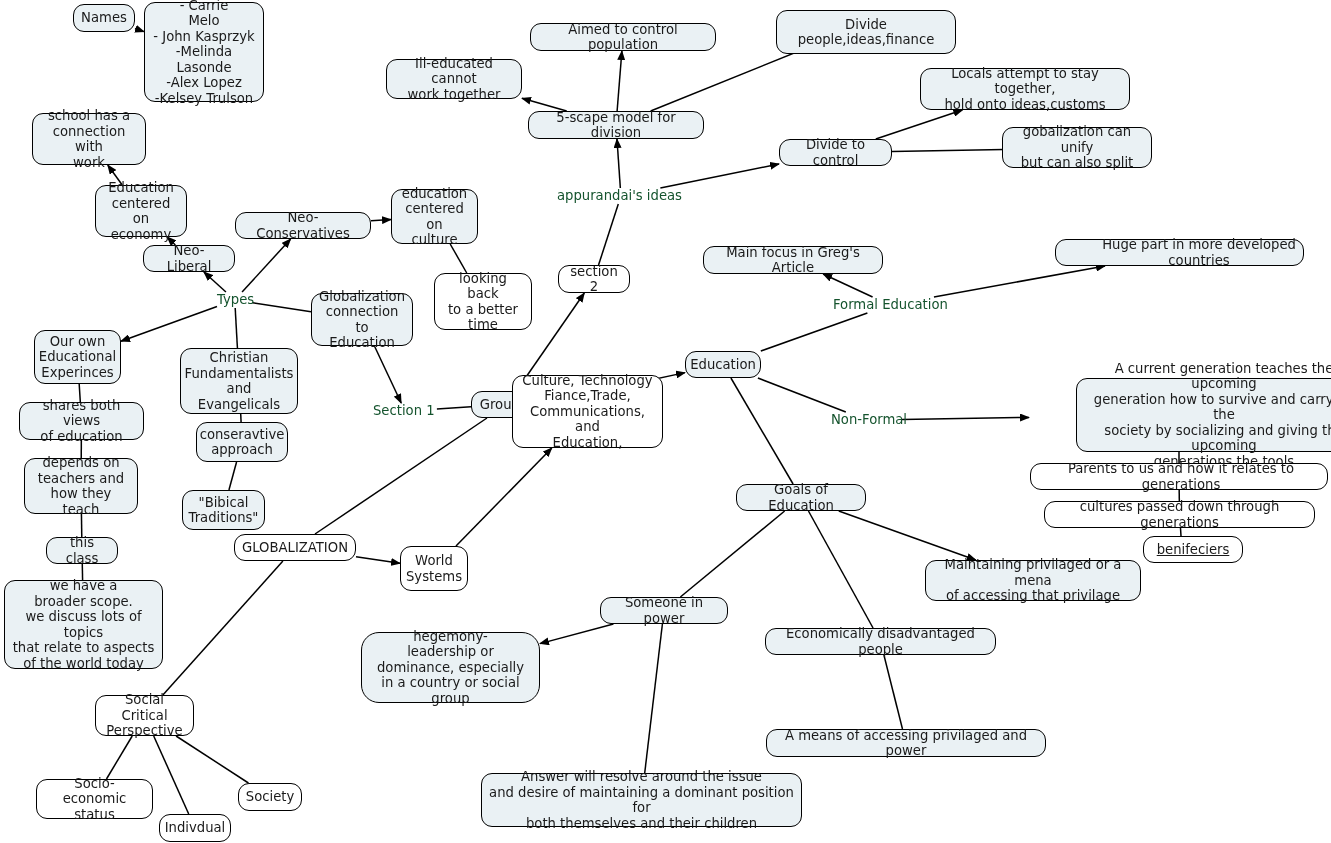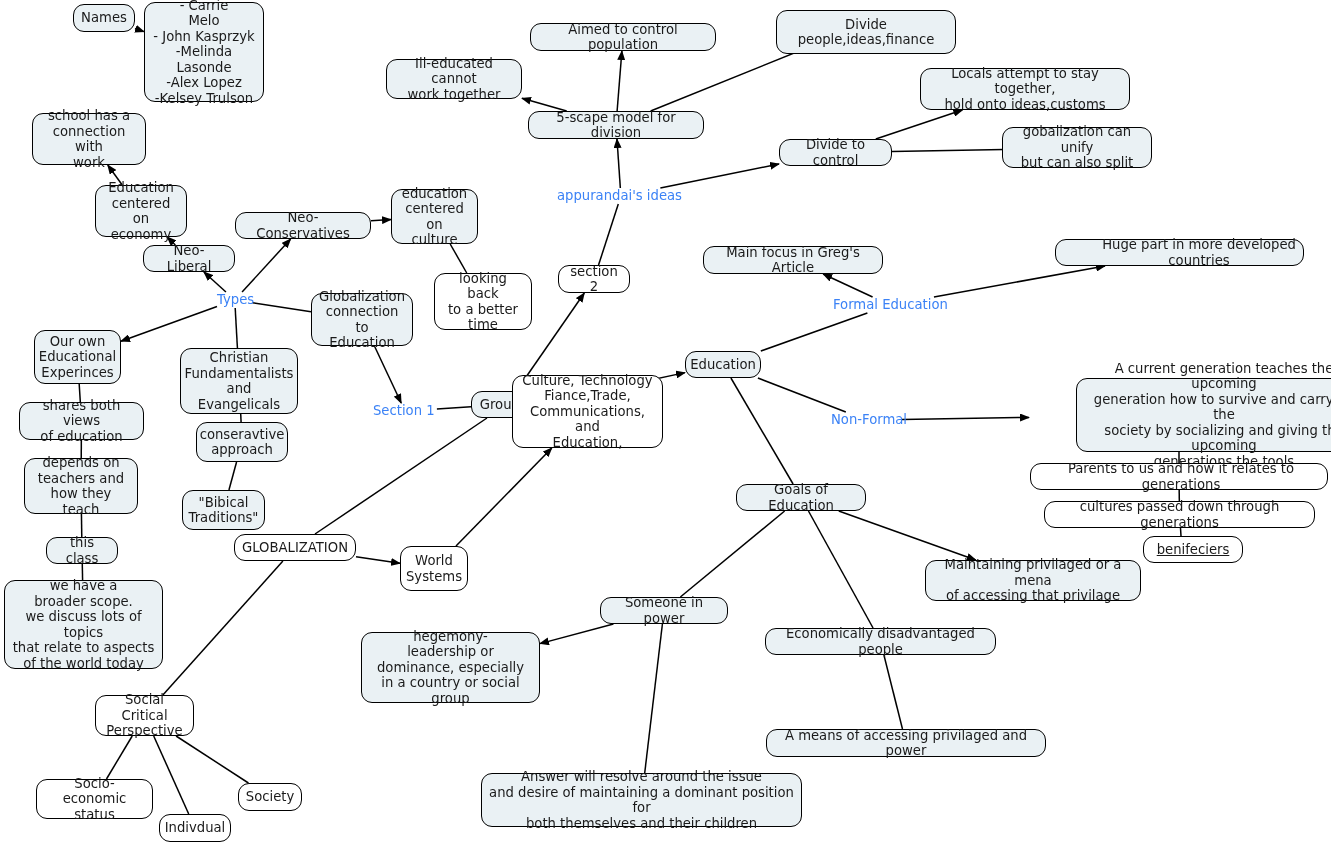--- a/index.html
+++ b/index.html
@@ -24,21 +24,21 @@
     display:flex;
     align-items:center;
     justify-content:center;
     padding:3px 7px;
     white-space:pre-line;
     z-index:3;
   }
   .node.white{background:#ffffff;}
   .lbl{
     position:absolute;
-    color:#3b82f6;
+    color:#14532d;
     font-size:13.2px;
     line-height:15.5px;
     white-space:pre;
     z-index:2;
     background:transparent;
   }
 </style>
 </head>
 <body>
 
@@ -176,21 +176,21 @@
 Systems</div>
       <div class="node" style="left: 925px; top: 560px; width: 216px; height: 41px;">Maintaining privilaged or a mena
 of accessing that privilage</div>
       <div class="node" style="left: 4px; top: 580px; width: 159px; height: 89px;">we have a
 broader scope.
 we discuss lots of topics
 that relate to aspects
 of the world today</div>
       <div class="node" style="left: 600px; top: 597px; width: 128px; height: 27px;">Someone in power</div>
       <div class="node" style="left: 765px; top: 628px; width: 231px; height: 27px;">Economically disadvantaged people</div>
-      <div class="node" style="left: 361px; top: 632px; width: 179px; height: 71px;">hegemony-
+      <div class="node" style="left: 361px; top: 632px; width: 179px; height: 71px; border-radius: 18px;">hegemony-
 leadership or
 dominance, especially
 in a country or social group</div>
       <div class="node white" style="left: 95px; top: 695px; width: 99px; height: 41px;">Social Critical
 Perspective</div>
       <div class="node" style="left: 766px; top: 729px; width: 280px; height: 28px;">A means of accessing privilaged and power</div>
       <div class="node white" style="left: 36px; top: 779px; width: 117px; height: 40px;">Socio-economic
 status</div>
       <div class="node white" style="left: 238px; top: 783px; width: 64px; height: 28px;">Society</div>
       <div class="node" style="left: 481px; top: 773px; width: 321px; height: 54px;">Answer will resolve around the issue

